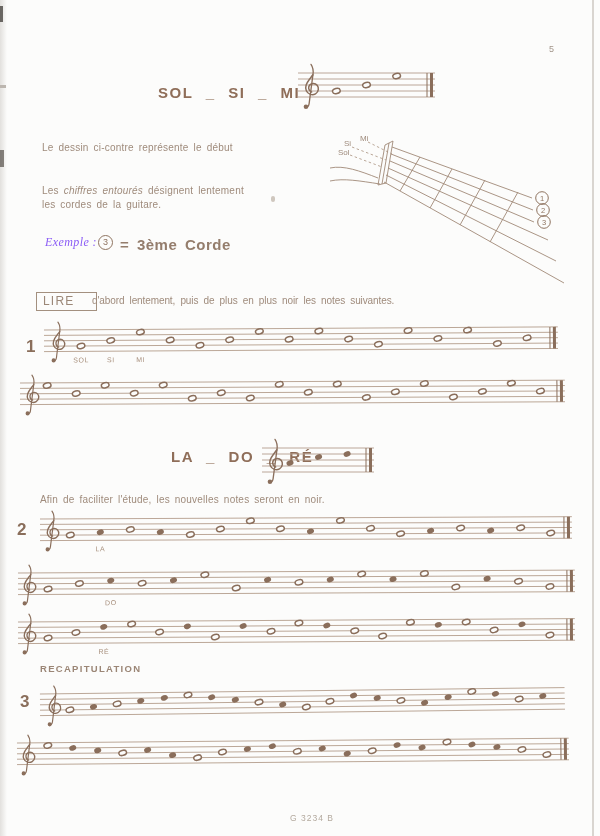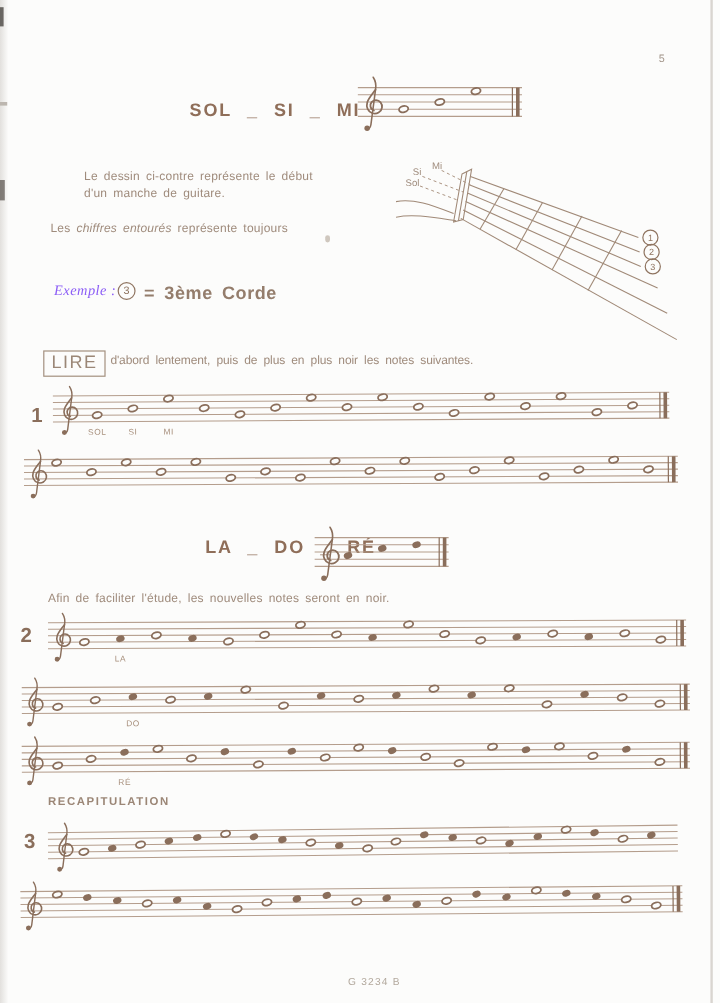--- a/index.html
+++ b/index.html
@@ -17,22 +17,22 @@
   .h1{color:#8f6e59;font-weight:bold;font-size:15px;letter-spacing:1.5px;word-spacing:7px;margin-left:44px;}
   .txt{color:#9f8b7c;font-size:10px;letter-spacing:.2px;word-spacing:2px;line-height:13.5px;}
   .txt i{font-style:italic;}
   .exnum{color:#8a6e5b;font-weight:bold;font-size:17px;}
   .recap{color:#9b8676;font-weight:bold;font-size:9.5px;letter-spacing:1.3px;text-align:center;}
   .exemple-label{font-family:"Liberation Serif",serif;font-style:italic;font-weight:normal;
                  font-size:12px;color:#8b5cf6;letter-spacing:.4px;}
   .exemple-circle{width:13px;height:13px;border:1.2px solid #8f7460;border-radius:50%;
                   font-size:9px;line-height:13px;text-align:center;color:#8f7460;}
   .exemple-eq{font-size:15px;font-weight:bold;color:#947d6c;letter-spacing:.5px;word-spacing:3px;}
-  .lirebox{border:1.1px solid #a3907f;color:#9b8777;font-size:15px;letter-spacing:1.2px;
-           padding:1px 6px 2px 6px;}
+  .lirebox{border:1.1px solid #a3907f;color:#9b8777;font-size:12px;letter-spacing:1.2px;
+           padding:1px 22px 2px 6px;}
   .liretxt{color:#9f8b7c;font-size:10px;letter-spacing:-0.1px;word-spacing:2.5px;}
   .footer{color:#b3a99e;font-size:8.5px;letter-spacing:1px;}
   svg text{font-family:"Liberation Sans",sans-serif;}
   .staff{position:absolute;}
 </style>
 </head>
 <body>
 
 <div class="page">
 
@@ -58,27 +58,27 @@
           <path d="M9.1,1.5 C7,4.4 4.4,7 3.4,10.2 C2.4,13.4 3.8,16.8 6.9,17.8 C10,18.8 13.2,16.9 13.6,13.9 C14,11.1 12,8.6 9.3,8.7 C6.9,8.8 5.2,10.8 5.6,13.1 C5.8,14.4 6.7,15.5 8,15.9" fill="none" stroke="#8a6e5b" stroke-width="1.25" stroke-linecap="round"></path>
           <circle cx="3.3" cy="28.2" r="1.9" fill="#8a6e5b"></circle>
         </g>
         <ellipse cx="38.36000000000001" cy="32" rx="3.9" ry="2.55" fill="#fcfcfb" stroke="#8a6e5b" stroke-width="1.5" transform="rotate(-14 38.36000000000001 32)"></ellipse>
         <ellipse cx="68.5" cy="26" rx="3.9" ry="2.55" fill="#fcfcfb" stroke="#8a6e5b" stroke-width="1.5" transform="rotate(-14 68.5 26)"></ellipse>
         <ellipse cx="98.64" cy="17" rx="3.9" ry="2.55" fill="#fcfcfb" stroke="#8a6e5b" stroke-width="1.5" transform="rotate(-14 98.64 17)"></ellipse>
         <line x1="129" y1="14" x2="129" y2="38" stroke="#8a6e5b" stroke-width="1"></line>
         <rect x="132" y="14" width="3" height="24" fill="#8a6e5b"></rect>
       </svg></div>
 
-  <div class="abs txt" style="left:42px;top:141px;margin-left:28px;">
+  <div class="abs txt" style="left:42px;top:141px;">
     <div>Le dessin ci-contre représente le début</div>
-    <div>d'un manche de guitare.</div>
   </div>
 
   <div class="abs txt" style="left:42px;top:184px;">
-    <div><span>Les </span><i>chiffres entourés</i><span> représente toujours</span></div>
+    <div><span>Les </span><i>chiffres entourés</i><span> désignent lentement</span></div>
+    <div>les cordes de la guitare.</div>
   </div>
 
   <svg class="abs" style="left:330px;top:128px;" width="262" height="170" viewBox="0 0 262 170">
     <g stroke="#a08977" stroke-width="0.9" fill="none">
 
       <path d="M0,40 C14,37 30,43 48,50"></path>
       <path d="M0,53 C14,50 30,53 50,56"></path>
 
       <polygon points="55,17 63,13 56,55 48,57"></polygon>
       <line x1="59" y1="15" x2="52" y2="56"></line>

